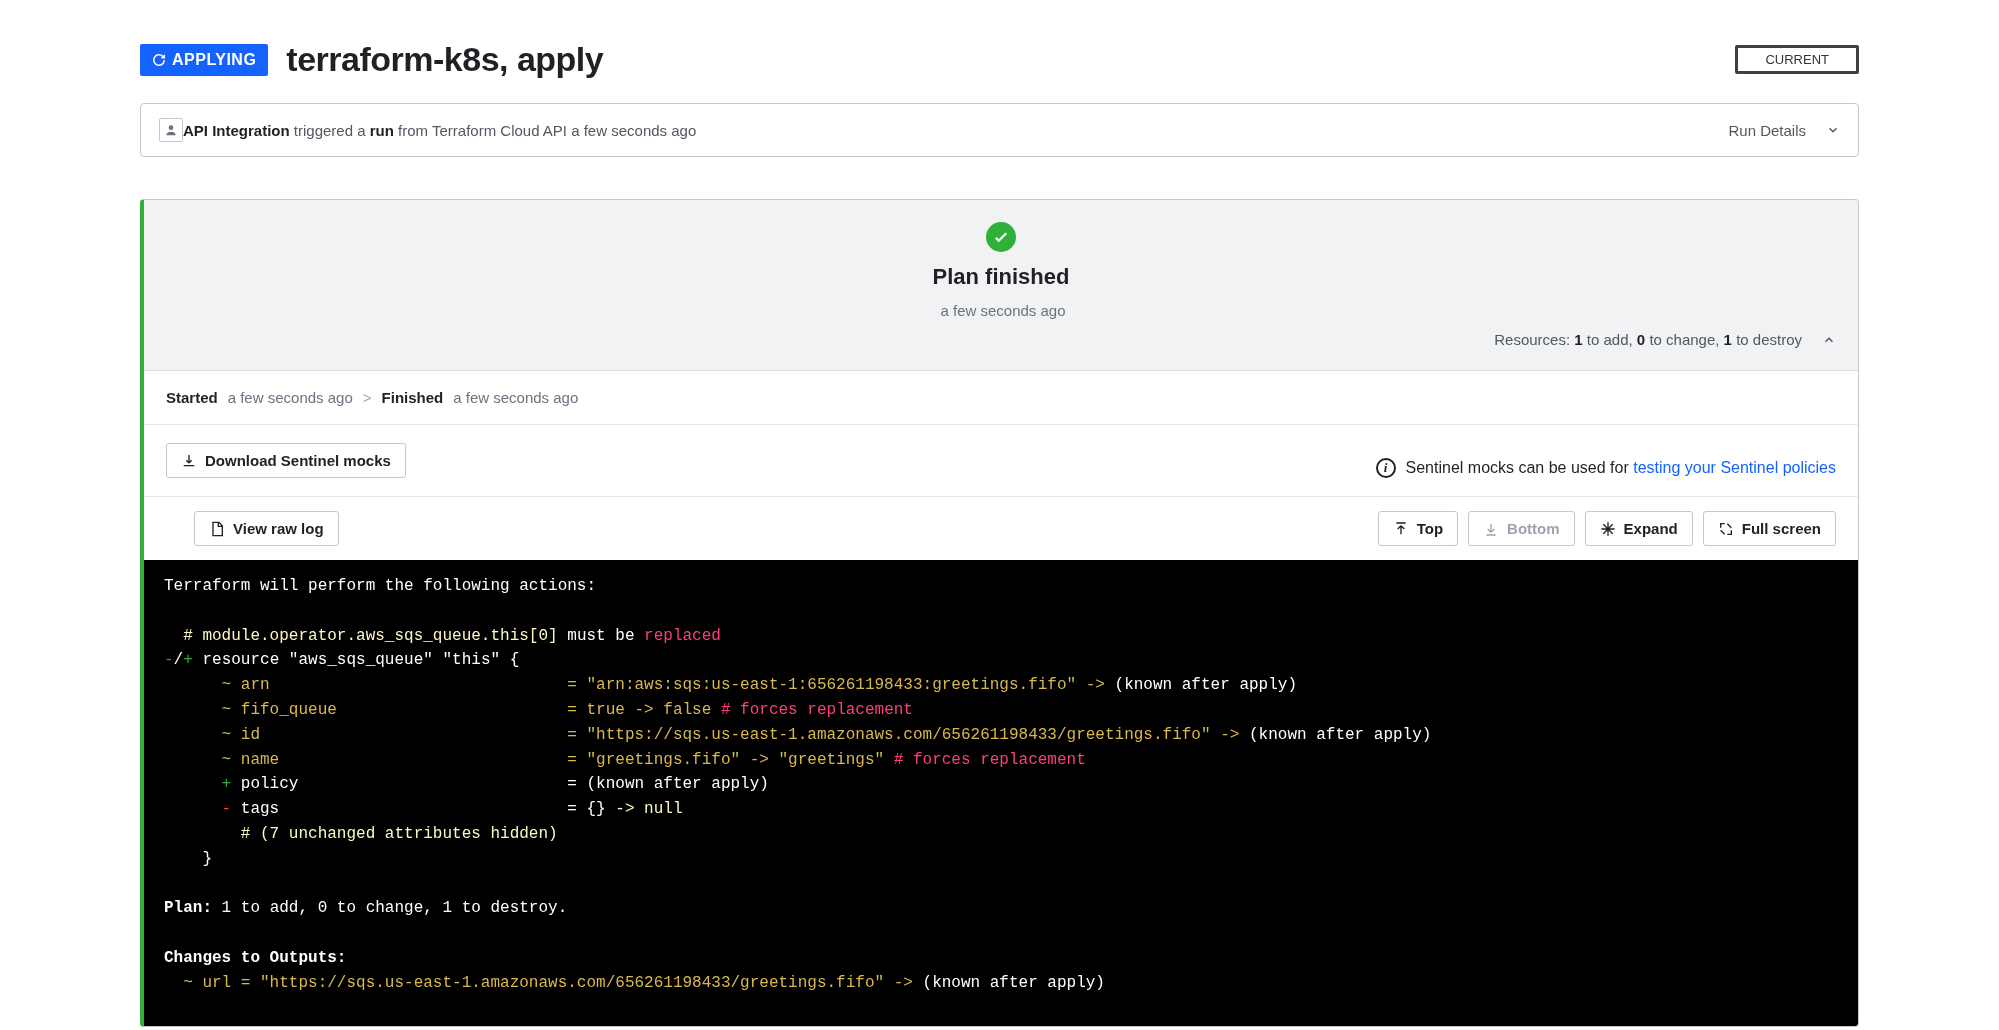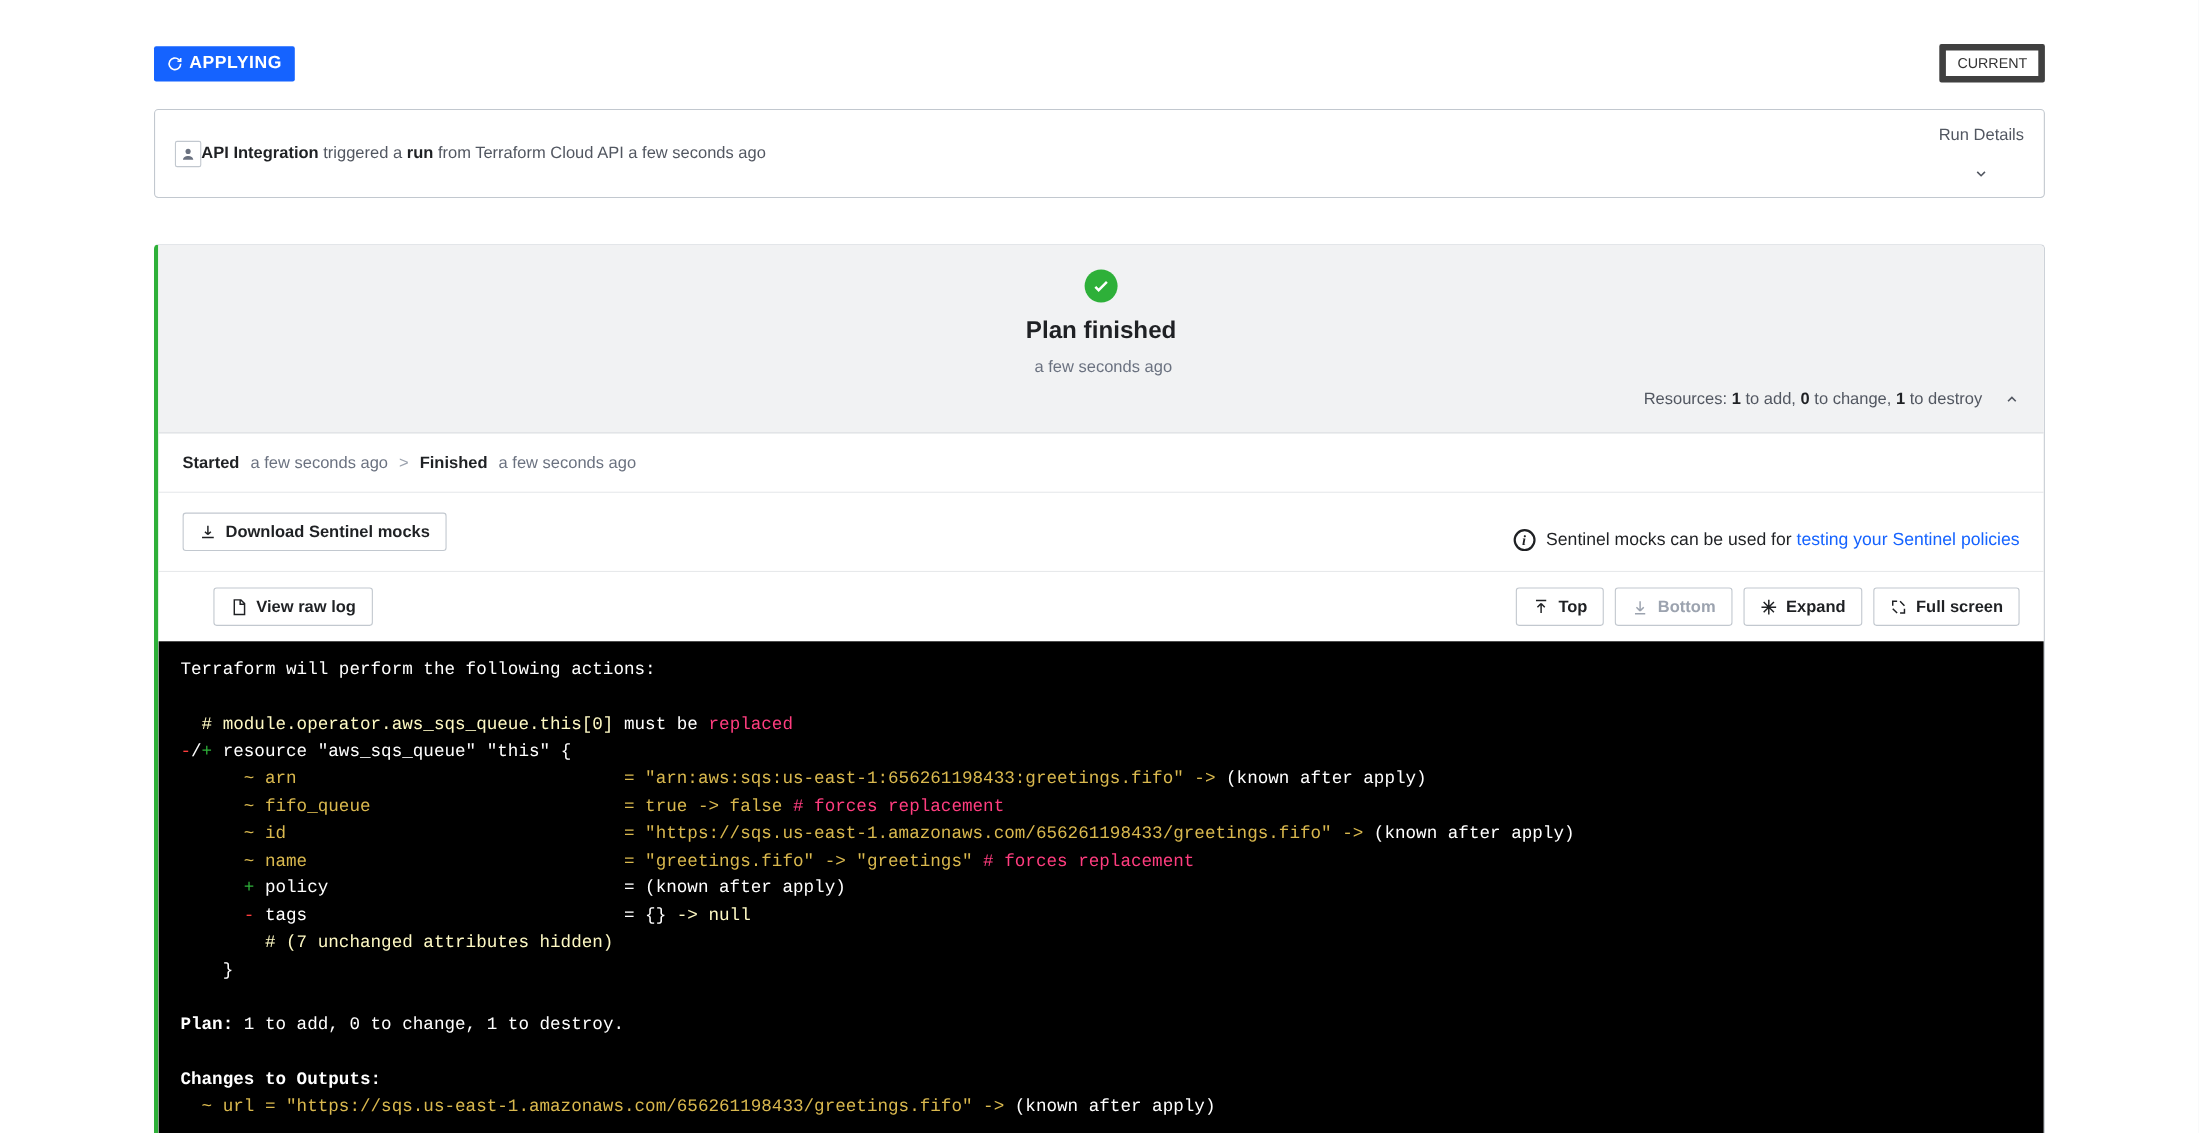--- a/index.html
+++ b/index.html
@@ -28,22 +28,22 @@
   border-radius: 2px;
 }
 .applying-badge svg { width: 14px; height: 14px; }
 .page-title {
   font-size: 34px;
   font-weight: 700;
   letter-spacing: -.5px;
 }
 .current-badge {
   margin-left: auto;
-  border: 6px solid #404040;
-  padding: 4px 10px;
+  border: 3px solid #404040;
+  padding: 4px 27px;
   font-size: 13px;
   color: #333;
   border-radius: 2px;
 }
 .info-bar {
   border: 1px solid #c2c8cf;
   border-radius: 4px;
   padding: 14px 18px;
   display: flex;
   align-items: center;
@@ -63,21 +63,20 @@
 }
 .avatar-box svg { width: 14px; height: 14px; }
 .info-bar .who { color: #1f2124; font-weight: 600; }
 .info-bar .run-word { font-weight: 700; color: #1f2124; }
 .run-details {
   margin-left: auto;
   display: flex;
   align-items: center;
   gap: 20px;
   cursor: pointer;
-  flex-direction: column;
 }
 .chevron { width: 14px; height: 14px; }
 
 .plan-card {
   border: 1px solid #c2c8cf;
   border-radius: 4px;
   border-left: 4px solid #2eb039;
   overflow: hidden;
 }
 .plan-header {
@@ -195,20 +194,21 @@
 <body>
 
 <div class="header-row">
   <span class="applying-badge">
     <svg viewBox="0 0 24 24" fill="none" stroke="currentColor" stroke-width="2.5">
         <path d="M21 12a9 9 0 1 1-3-6.7L21 8"></path>
         <path d="M21 3v5h-5"></path>
       </svg>
     <span>APPLYING</span>
   </span>
+  <h1 class="page-title">terraform-k8s, apply</h1>
   <span class="current-badge">CURRENT</span>
 </div>
 
 <div class="info-bar">
   <span class="avatar-box">
     <svg viewBox="0 0 24 24" fill="currentColor">
         <circle cx="12" cy="8" r="4"></circle>
         <path d="M4 21c0-4 4-6 8-6s8 2 8 6z"></path>
       </svg>
   </span>

